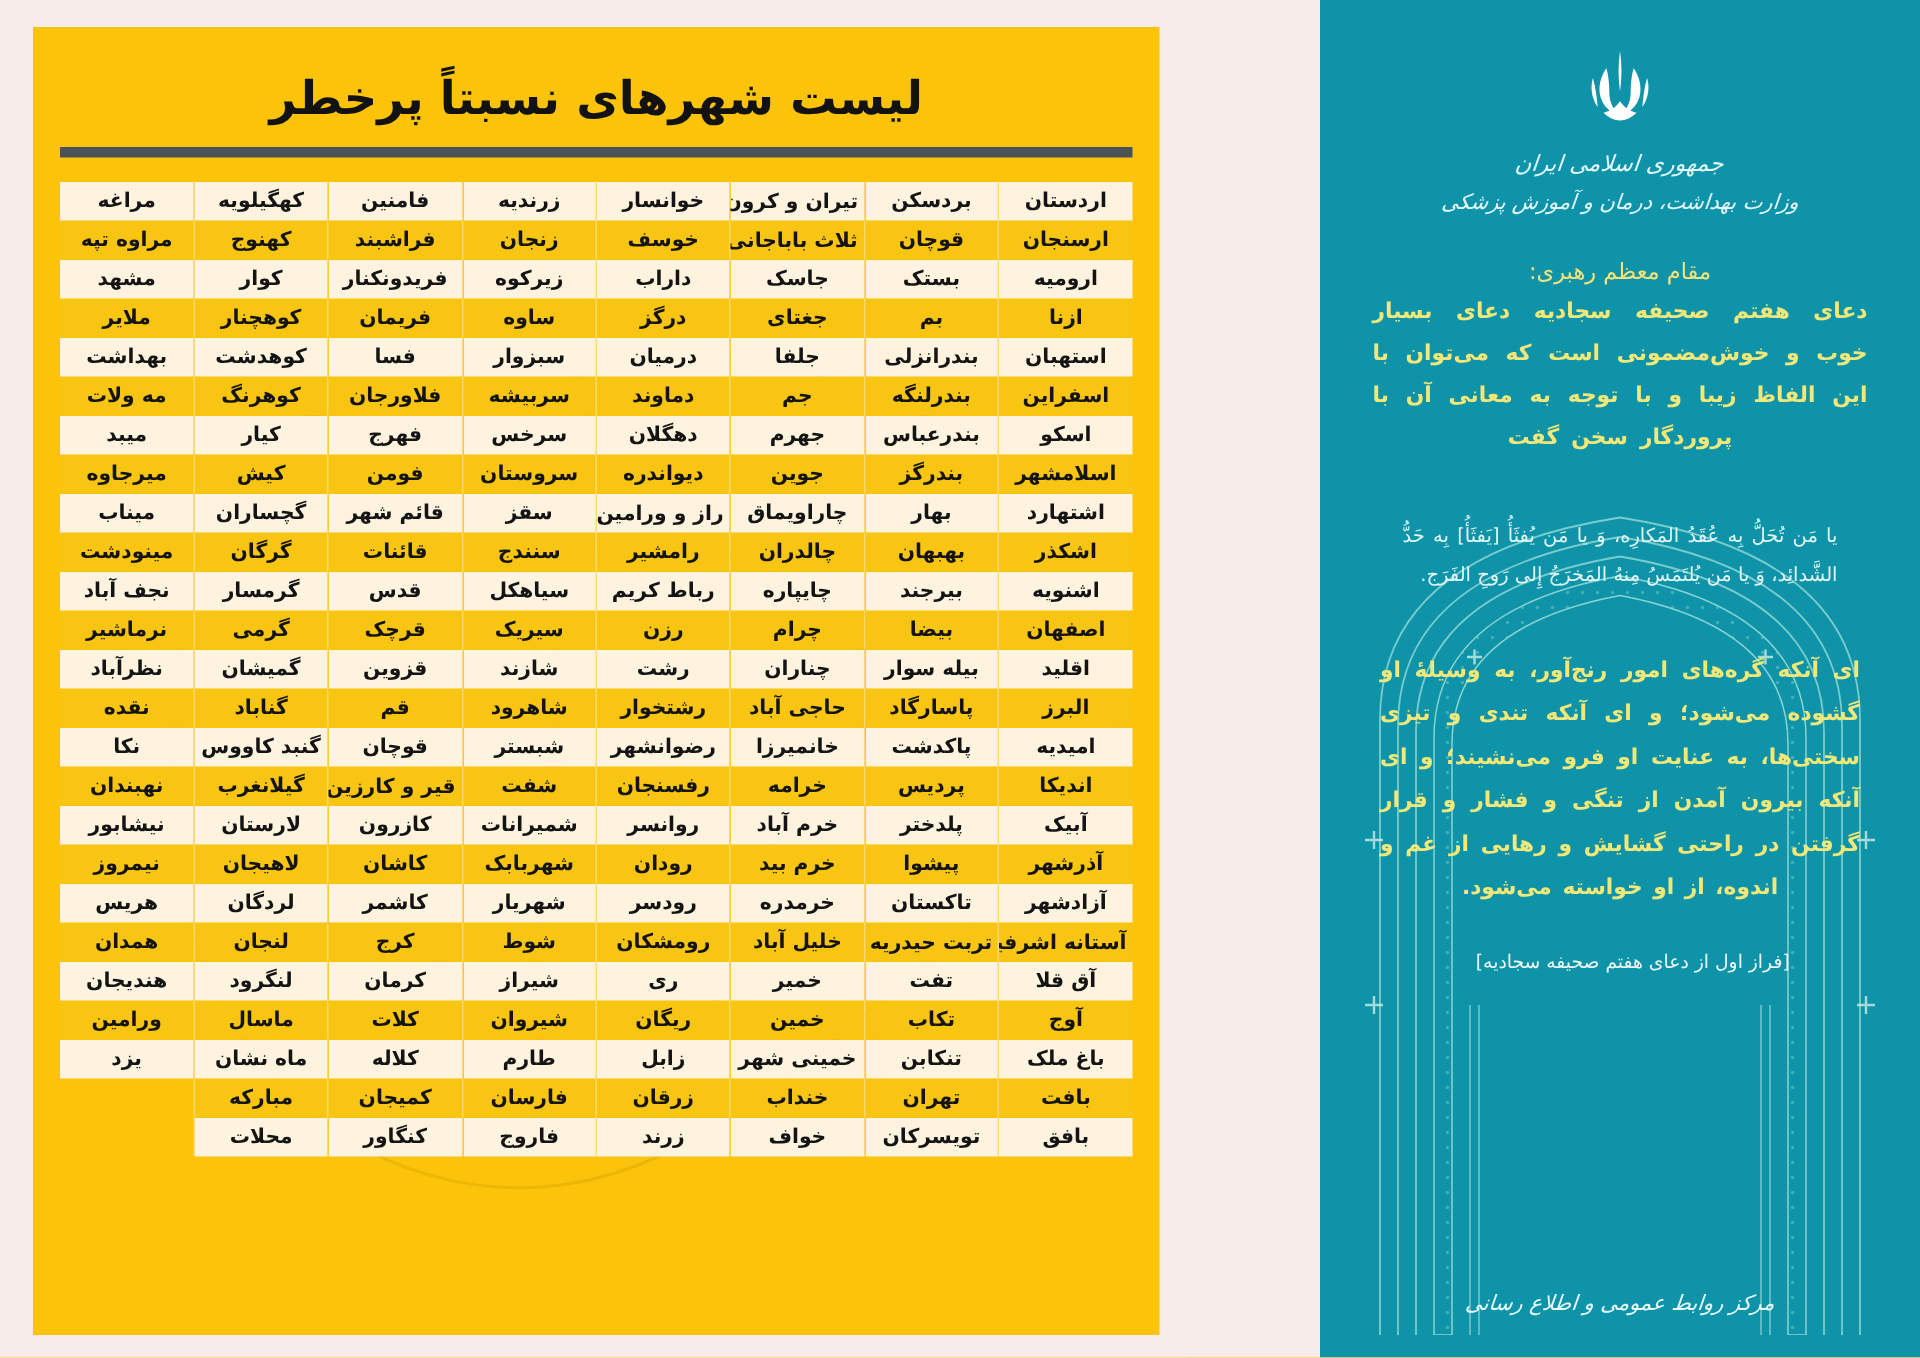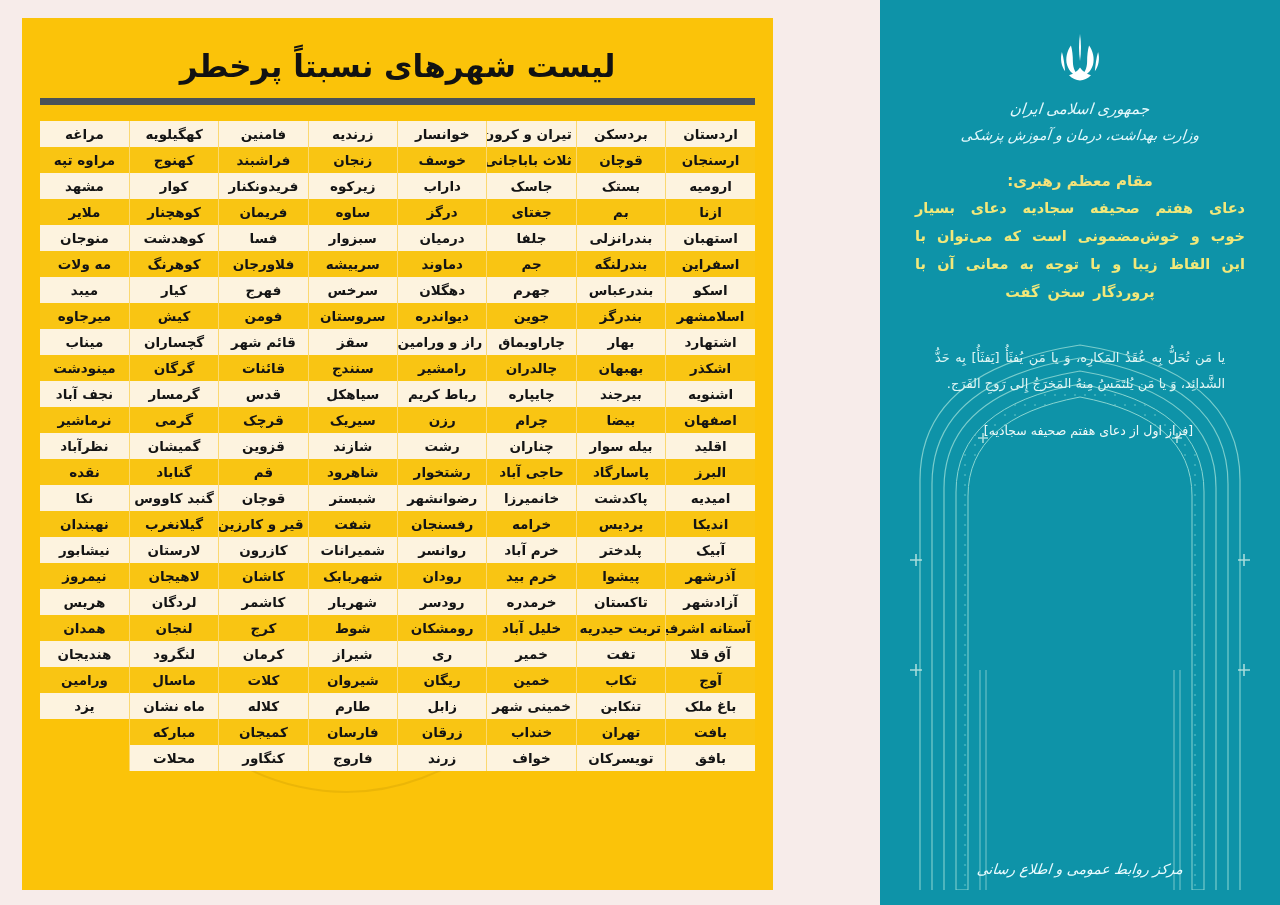--- a/index.html
+++ b/index.html
@@ -32,21 +32,21 @@
   }
   .rep-line{
     color:#eafcff;font-size:15px;line-height:1.5;
     text-align:center;font-style:italic;
     letter-spacing:.5px;opacity:.97;
     font-family:"DejaVu Sans","Liberation Sans",sans-serif;
     transform:skewX(-6deg);
   }
   .rep-line.l2{font-size:14px;margin-top:4px;}
   .leader-label{
-    margin-top:26px;color:#f4e27a;font-size:15px;font-weight:bold;
+    margin-top:26px;color:#f4e27a;font-size:15px;font-weight:normal;
     text-align:center;letter-spacing:.3px;
   }
   .quote-fa-top{
     margin-top:4px;width:330px;color:#f2e87a;
     font-size:14.5px;line-height:1.95;font-weight:bold;
     text-align:justify;text-align-last:center;
     word-spacing:3px;
   }
 
   
@@ -209,21 +209,21 @@
               <td>ملایر</td>
             </tr>
             <tr class="odd">
               <td>استهبان</td>
               <td>بندرانزلی</td>
               <td>جلفا</td>
               <td>درمیان</td>
               <td>سبزوار</td>
               <td>فسا</td>
               <td>کوهدشت</td>
-              <td>منوجان</td>
+              <td>بهداشت</td>
             </tr>
             <tr class="even">
               <td>اسفراین</td>
               <td>بندرلنگه</td>
               <td>جم</td>
               <td>دماوند</td>
               <td>سربیشه</td>
               <td>فلاورجان</td>
               <td>کوهرنگ</td>
               <td>مه ولات</td>
@@ -475,19 +475,20 @@
         </g>
       </svg>
 
       <div class="rep-line">جمهوری اسلامی ایران</div>
       <div class="rep-line l2">وزارت بهداشت، درمان و آموزش پزشکی</div>
 
       <div class="leader-label">مقام معظم رهبری:</div>
       <div class="quote-fa-top">دعای هفتم صحیفه سجادیه دعای بسیار خوب و خوش‌مضمونی است که می‌توان با این الفاظ زیبا و با توجه به معانی آن با پروردگار سخن گفت</div>
 
       <div class="arabic-quote">یا مَن تُحَلُّ بِه عُقَدُ المَکارِه، وَ یا مَن یُفثَأُ [یَفثَأُ] بِه حَدُّ الشَّدائِد، وَ یا مَن یُلتَمَسُ مِنهُ المَخرَجُ إِلی رَوحِ الفَرَج.</div>
+      <div class="persian-trans">ای آنکه گره‌های امور رنج‌آور، به وسیلهٔ او گشوده می‌شود؛ و ای آنکه تندی و تیزی سختی‌ها، به عنایت او فرو می‌نشیند؛ و ای آنکه بیرون آمدن از تنگی و فشار و قرار گرفتن در راحتی گشایش و رهایی از غم و اندوه، از او خواسته می‌شود.</div>
       <div class="source-note">[فراز اول از دعای هفتم صحیفه سجادیه]</div>
     </div>
 
     <div class="pr-center">مرکز روابط عمومی و اطلاع رسانی</div>
   </div>
 
 </div>
 
 </body></html>

